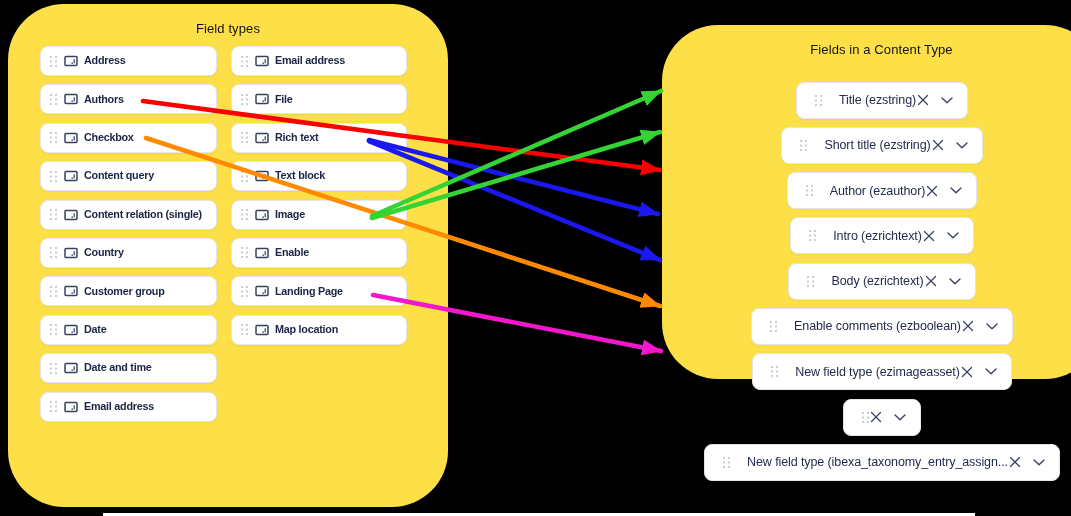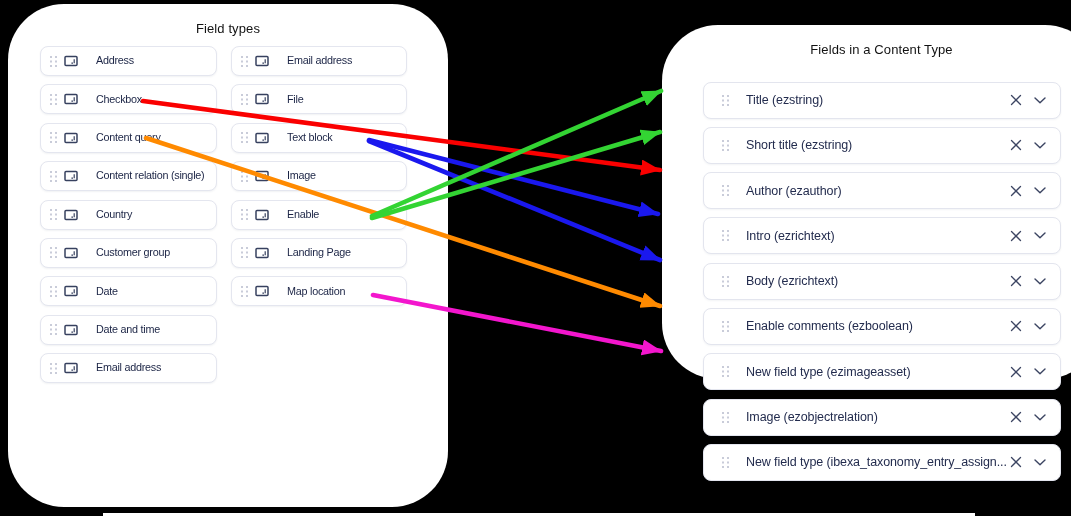--- a/index.html
+++ b/index.html
@@ -2,45 +2,45 @@
 <html><head>
 <meta charset="utf-8">
 <style>
   html,body{margin:0;padding:0;background:#000;}
   .canvas{
     position:relative;width:1071px;height:516px;background:#000;
     overflow:hidden;font-family:"Liberation Sans",sans-serif;
     -webkit-font-smoothing:antialiased;
   }
   .bottom-strip{position:absolute;left:103px;top:513px;width:872px;height:3px;background:#fff;}
-  .card{position:absolute;background:#ffffff;border-radius:56px;}
+  .card{position:absolute;background:#fde047;border-radius:56px;}
   .card-left{left:8px;top:4px;width:440px;height:503px;}
   .card-right{left:662px;top:5px;width:439px;height:354px;margin-top:20px;}
   .card h2{
     margin:0;padding-top:17px;text-align:center;
     font-size:13px;font-weight:500;color:#121212;letter-spacing:.1px;
   }
   
   .col{position:absolute;display:flex;flex-direction:column;gap:8.4px;}
   .col-1{left:32px;top:42px;width:177px;}
   .col-2{left:223px;top:42px;width:176px;}
   .ft-item{
     box-sizing:border-box;min-height:30px;display:flex;align-items:center;
     padding:4px 4px 4px 9px;border:1px solid #e4e6ef;border-radius:8px;
     background:#fff;box-shadow:0 1px 2px rgba(25,35,70,.06);
   }
   .ft-label{
-    font-size:10.8px;font-weight:normal;color:#1b2445;line-height:1.45;
-    letter-spacing:-.25px;white-space:nowrap;margin-left:18px;
+    font-size:10.8px;font-weight:bold;color:#1b2445;line-height:1.45;
+    letter-spacing:-.25px;white-space:nowrap;margin-left:6px;
   }
   .ft-label.wrap{white-space:normal;}
   .drag{flex:0 0 auto;display:block;line-height:0;}
   .ficon{flex:0 0 auto;display:block;line-height:0;margin-left:7px;}
   
-  .rows{position:absolute;left:41px;top:56.5px;width:358px;display:flex;flex-direction:column;gap:8.3px;}
+  .rows{position:absolute;left:41px;top:56.5px;width:358px;display:flex;flex-direction:column;gap:8.3px;align-items:center;}
   .ct-row{
     box-sizing:border-box;height:37px;display:flex;align-items:center;
     padding:0 14px 0 18px;border:1px solid #e3e5ee;border-radius:8px;
     background:#fff;box-shadow:0 1px 2px rgba(25,35,70,.05);
   }
   .ct-label{
     font-size:12.5px;font-weight:normal;color:#232c4e;margin-left:17px;
     letter-spacing:-.1px;white-space:nowrap;overflow:hidden;text-overflow:ellipsis;flex:1 1 auto;
   }
   .row-btn{flex:0 0 auto;display:block;line-height:0;cursor:pointer;}
@@ -87,20 +87,40 @@
        <rect x="0" y="9" width="2" height="2"></rect>
                 <rect x="5" y="9" width="2" height="2"></rect>
      </g>
             </svg></span>
           <span class="ficon">
      <svg width="14" height="12" viewBox="0 0 14 12" fill="none" stroke="#37415f">
        <rect x="1" y="1.4" width="12" height="9.2" rx="1" stroke-width="1.5"></rect>
        <path d="M10.2 4.2 V8.2" stroke-width="1.2"></path>
        <path d="M7.4 8.2 H9" stroke-width="1.2"></path>
      </svg></span>
+          <span class="ft-label">Authors</span>
+        </div>
+        <div class="ft-item">
+          <span class="drag">
+     <svg width="7" height="11" viewBox="0 0 7 11">
+              <g fill="#c9ccd9">
+       <rect x="0" y="0" width="2" height="2"></rect>
+                <rect x="5" y="0" width="2" height="2"></rect>
+       <rect x="0" y="4.5" width="2" height="2"></rect>
+                <rect x="5" y="4.5" width="2" height="2"></rect>
+       <rect x="0" y="9" width="2" height="2"></rect>
+                <rect x="5" y="9" width="2" height="2"></rect>
+     </g>
+            </svg></span>
+          <span class="ficon">
+     <svg width="14" height="12" viewBox="0 0 14 12" fill="none" stroke="#37415f">
+       <rect x="1" y="1.4" width="12" height="9.2" rx="1" stroke-width="1.5"></rect>
+       <path d="M10.2 4.2 V8.2" stroke-width="1.2"></path>
+       <path d="M7.4 8.2 H9" stroke-width="1.2"></path>
+     </svg></span>
           <span class="ft-label">Checkbox</span>
         </div>
         <div class="ft-item">
           <span class="drag">
      <svg width="7" height="11" viewBox="0 0 7 11">
               <g fill="#c9ccd9">
        <rect x="0" y="0" width="2" height="2"></rect>
                 <rect x="5" y="0" width="2" height="2"></rect>
        <rect x="0" y="4.5" width="2" height="2"></rect>
                 <rect x="5" y="4.5" width="2" height="2"></rect>
@@ -270,20 +290,40 @@
                 <rect x="5" y="9" width="2" height="2"></rect>
      </g>
             </svg></span>
           <span class="ficon">
      <svg width="14" height="12" viewBox="0 0 14 12" fill="none" stroke="#37415f">
        <rect x="1" y="1.4" width="12" height="9.2" rx="1" stroke-width="1.5"></rect>
        <path d="M10.2 4.2 V8.2" stroke-width="1.2"></path>
        <path d="M7.4 8.2 H9" stroke-width="1.2"></path>
      </svg></span>
           <span class="ft-label">File</span>
+        </div>
+        <div class="ft-item">
+          <span class="drag">
+     <svg width="7" height="11" viewBox="0 0 7 11">
+              <g fill="#c9ccd9">
+       <rect x="0" y="0" width="2" height="2"></rect>
+                <rect x="5" y="0" width="2" height="2"></rect>
+       <rect x="0" y="4.5" width="2" height="2"></rect>
+                <rect x="5" y="4.5" width="2" height="2"></rect>
+       <rect x="0" y="9" width="2" height="2"></rect>
+                <rect x="5" y="9" width="2" height="2"></rect>
+     </g>
+            </svg></span>
+          <span class="ficon">
+     <svg width="14" height="12" viewBox="0 0 14 12" fill="none" stroke="#37415f">
+       <rect x="1" y="1.4" width="12" height="9.2" rx="1" stroke-width="1.5"></rect>
+       <path d="M10.2 4.2 V8.2" stroke-width="1.2"></path>
+       <path d="M7.4 8.2 H9" stroke-width="1.2"></path>
+     </svg></span>
+          <span class="ft-label">Rich text</span>
         </div>
         <div class="ft-item">
           <span class="drag">
      <svg width="7" height="11" viewBox="0 0 7 11">
               <g fill="#c9ccd9">
        <rect x="0" y="0" width="2" height="2"></rect>
                 <rect x="5" y="0" width="2" height="2"></rect>
        <rect x="0" y="4.5" width="2" height="2"></rect>
                 <rect x="5" y="4.5" width="2" height="2"></rect>
        <rect x="0" y="9" width="2" height="2"></rect>
@@ -550,21 +590,20 @@
      <svg width="7" height="11" viewBox="0 0 7 11">
               <g fill="#c9ccd9">
        <rect x="0" y="0" width="2" height="2"></rect>
                 <rect x="5" y="0" width="2" height="2"></rect>
        <rect x="0" y="4.5" width="2" height="2"></rect>
                 <rect x="5" y="4.5" width="2" height="2"></rect>
        <rect x="0" y="9" width="2" height="2"></rect>
                 <rect x="5" y="9" width="2" height="2"></rect>
      </g>
             </svg></span>
-          <span class="ct-label">Image (ezobjectrelation)</span>
           <span class="row-btn">
      <svg width="14" height="14" viewBox="0 0 14 14" stroke="#3c4562" stroke-width="1.3" stroke-linecap="round">
        <path d="M2.5 2.5 L11.5 11.5"></path>
               <path d="M11.5 2.5 L2.5 11.5"></path>
      </svg></span>
           <span class="row-btn">
      <svg width="12" height="7" viewBox="0 0 12 7" fill="none" stroke="#3c4562" stroke-width="1.4" stroke-linecap="round" stroke-linejoin="round">
        <path d="M1 1 L6 5.8 L11 1"></path>
      </svg></span>
         </div>

